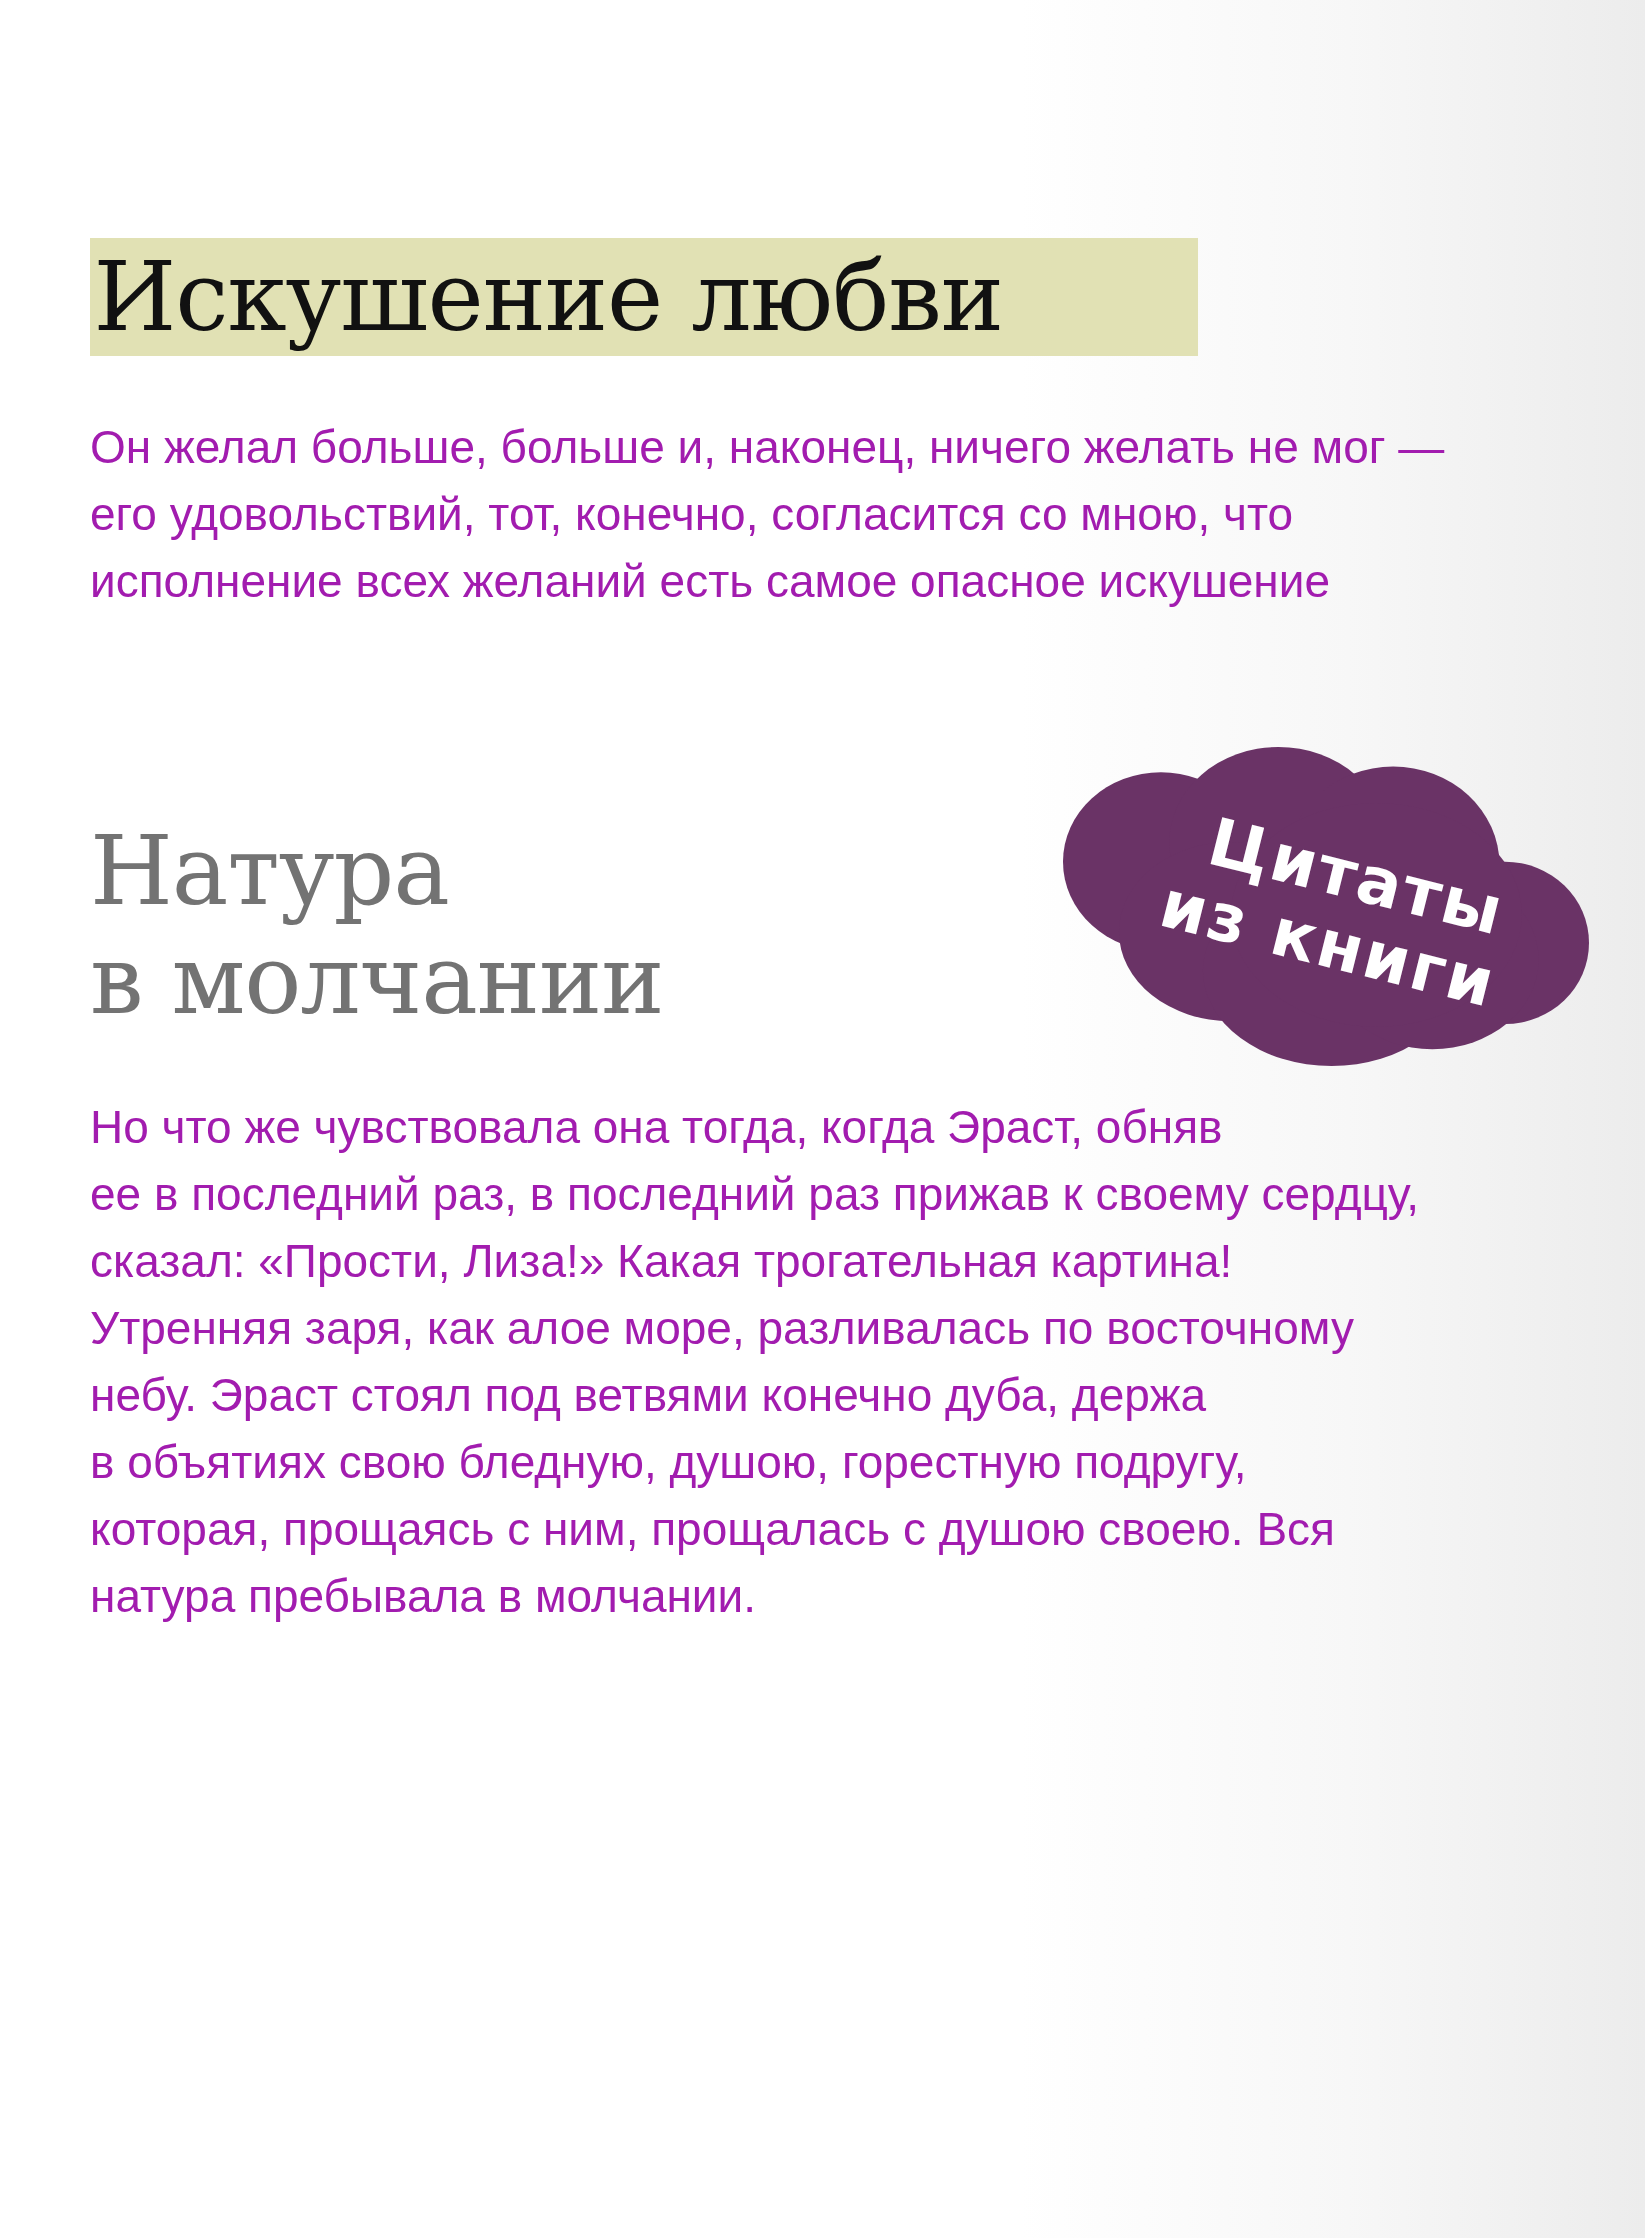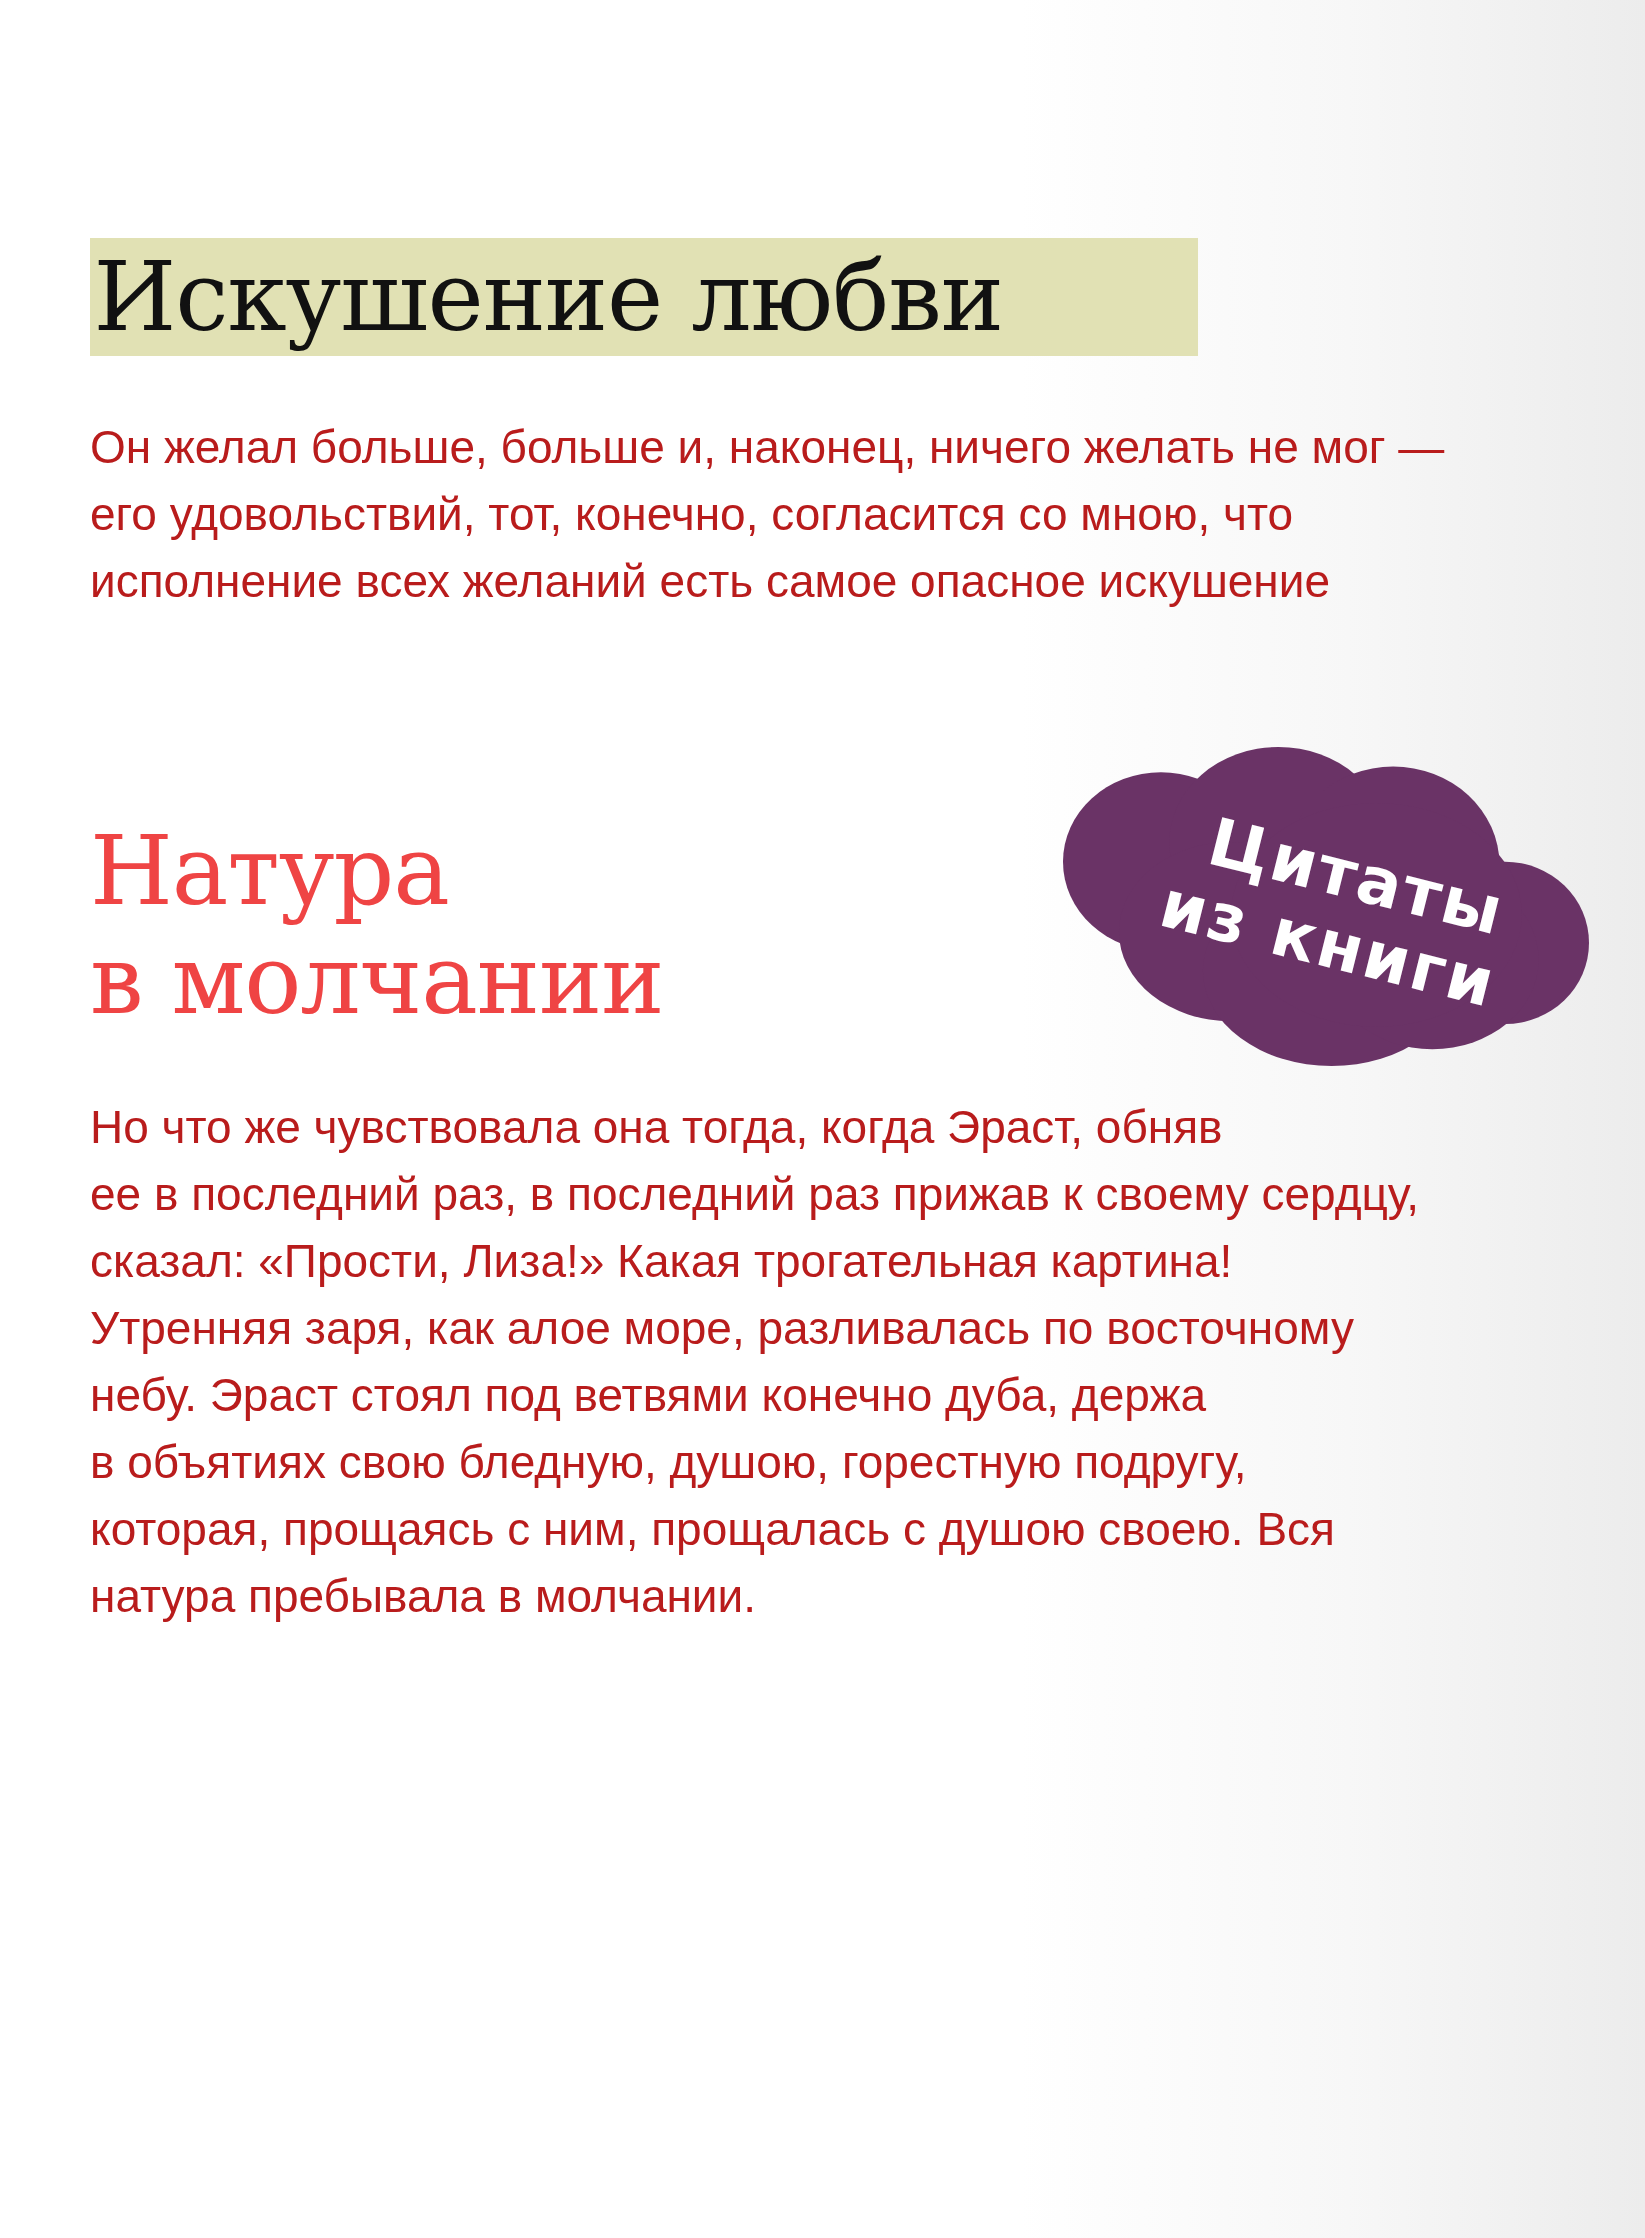--- a/index.html
+++ b/index.html
@@ -35,35 +35,35 @@
       letter-spacing: -1.1px;
       transform-origin: left center;
     }
     .para {
       position: absolute;
       left: 0;
       margin: 0;
       font-family: "Liberation Sans", sans-serif;
       font-size: 46px;
       line-height: 67px;
-      color: #b91c1c;
+      color: #a21caf;
     }
     .para .line { display: block; white-space: nowrap; }
     .para-1 { top: 414px; }
     .title-2 {
       position: absolute;
       left: 0;
       top: 817px;
       margin: 0;
       font-family: "DejaVu Serif", "Liberation Serif", serif;
       font-weight: normal;
       font-size: 95px;
       line-height: 109px;
       letter-spacing: -1.1px;
-      color: #ef4444;
+      color: #737373;
     }
     .title-2 .line { display: block; white-space: nowrap; }
     .para-2 { top: 1094px; }
 
     .badge {
       position: absolute;
       left: 1063px;
       top: 747px;
       width: 526px;
       height: 319px;

